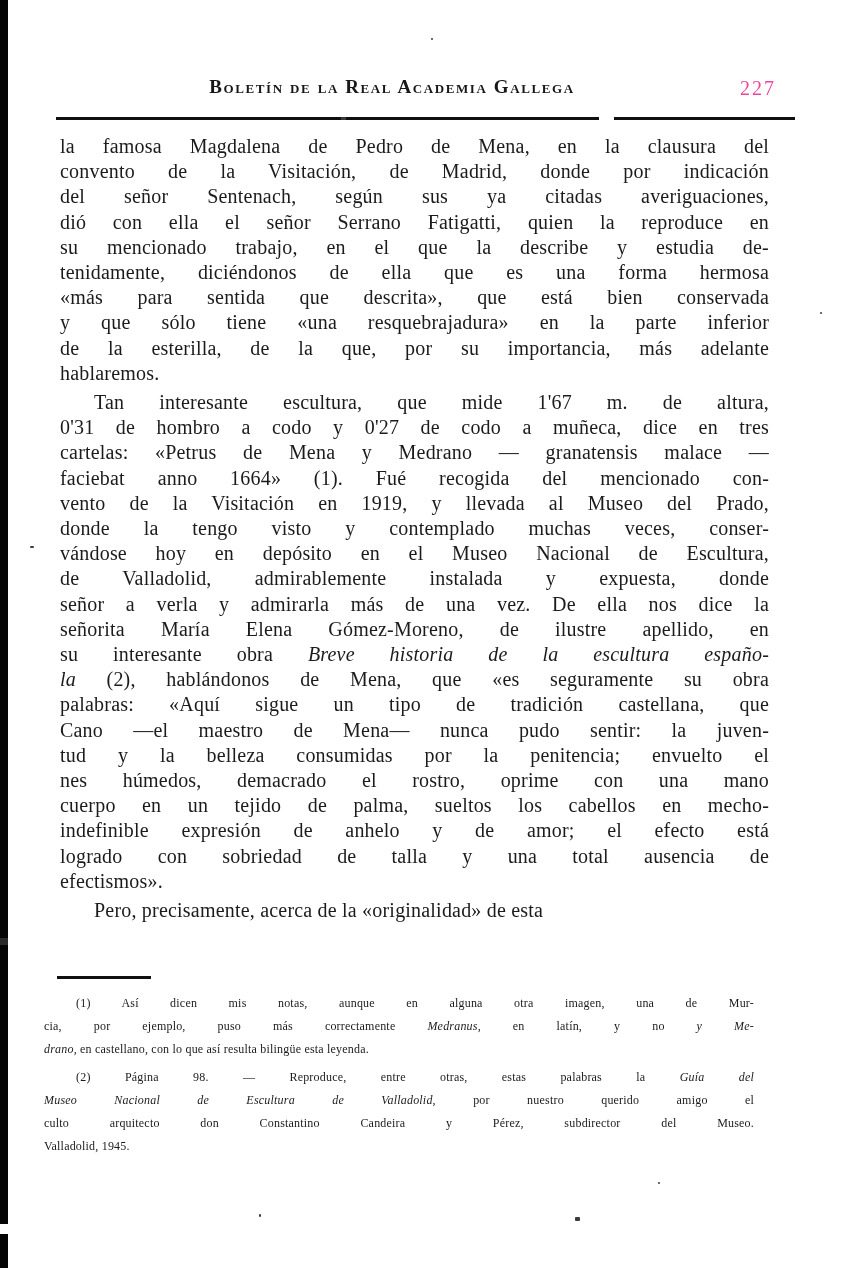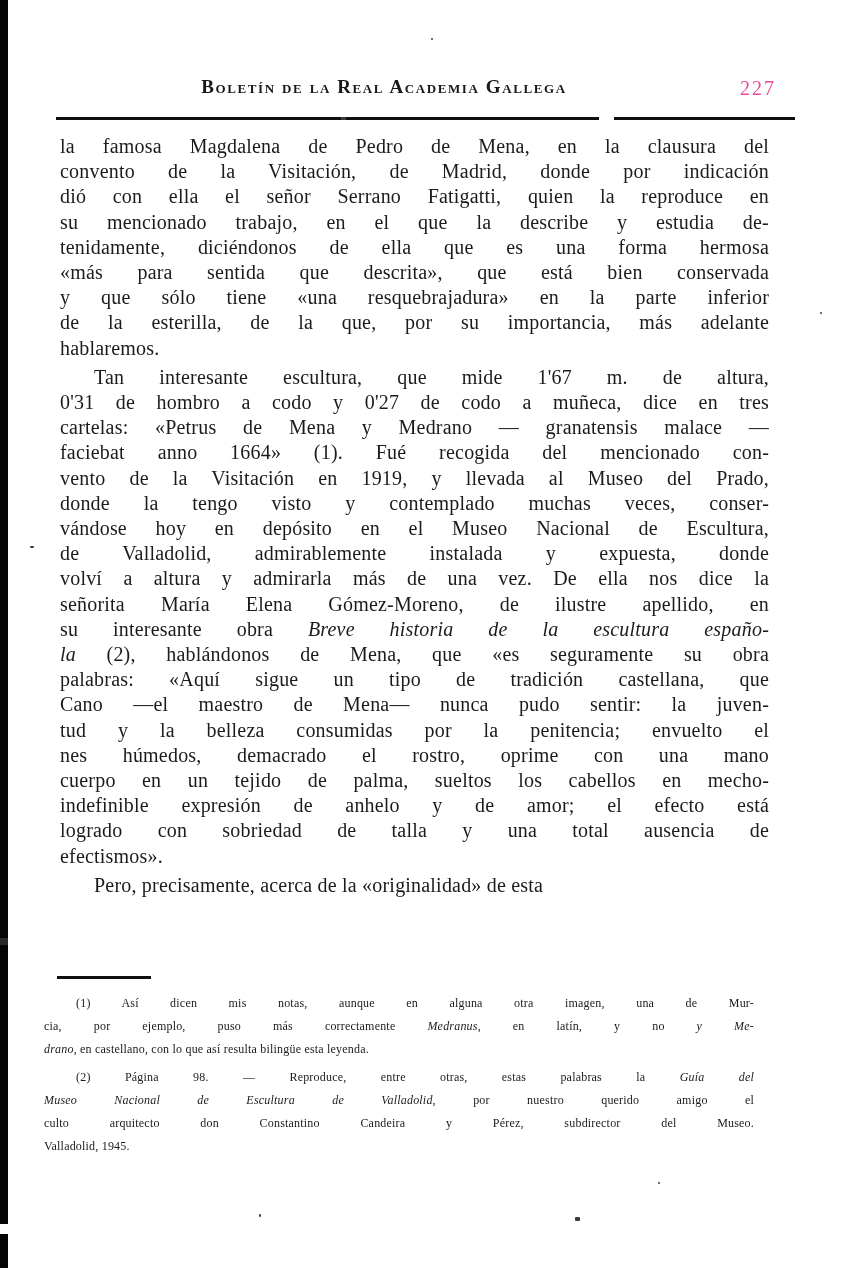--- a/index.html
+++ b/index.html
@@ -18,21 +18,21 @@
   }
   
   .gutter-bar {
     position: absolute;
     left: 0; top: 0;
     width: 8px; height: 1268px;
     background: linear-gradient(#050505 0 74%, #2a2a2a 74% 74.5%, #050505 74.5% 96.5%, #ffffff 96.5% 97.3%, #050505 97.3% 100%);
   }
   .running-head {
     position: absolute;
-    left: 64px; top: 76px;
+    left: 72px; top: 76px;
     width: 640px;
     text-align: center;
     font-variant: small-caps;
     font-weight: 700;
     font-size: 19px;
     letter-spacing: 1.6px;
     color: #181818;
     white-space: nowrap;
   }
   .folio {
@@ -107,38 +107,39 @@
   <div class="running-head">Boletín de la Real Academia Gallega</div>
 
   <div class="folio">227</div>
 
   <div class="header-rule"></div>
 
   <main class="body-text" id="body-text">
       <div class="para">
         <div class="line"><span>la famosa Magdalena de Pedro de Mena, en la clausura del</span></div>
         <div class="line"><span>convento de la Visitación, de Madrid, donde por indicación</span></div>
+        <div class="line"><span>del señor Sentenach, según sus ya citadas averiguaciones,</span></div>
         <div class="line"><span>dió con ella el señor Serrano Fatigatti, quien la reproduce en</span></div>
         <div class="line"><span>su mencionado trabajo, en el que la describe y estudia de-</span></div>
         <div class="line"><span>tenidamente, diciéndonos de ella que es una forma hermosa</span></div>
         <div class="line"><span>«más para sentida que descrita», que está bien conservada</span></div>
         <div class="line"><span>y que sólo tiene «una resquebrajadura» en la parte inferior</span></div>
         <div class="line"><span>de la esterilla, de la que, por su importancia, más adelante</span></div>
         <div class="line last"><span>hablaremos.</span></div>
       </div>
       <div class="para indent">
         <div class="line"><span>Tan interesante escultura, que mide 1'67 m. de altura,</span></div>
         <div class="line"><span>0'31 de hombro a codo y 0'27 de codo a muñeca, dice en tres</span></div>
         <div class="line"><span>cartelas: «Petrus de Mena y Medrano — granatensis malace —</span></div>
         <div class="line"><span>faciebat anno 1664» (1). Fué recogida del mencionado con-</span></div>
         <div class="line"><span>vento de la Visitación en 1919, y llevada al Museo del Prado,</span></div>
         <div class="line"><span>donde la tengo visto y contemplado muchas veces, conser-</span></div>
         <div class="line"><span>vándose hoy en depósito en el Museo Nacional de Escultura,</span></div>
         <div class="line"><span>de Valladolid, admirablemente instalada y expuesta, donde</span></div>
-        <div class="line"><span>volví a altura y admirarla más de una vez. De ella nos dice la</span></div>
+        <div class="line"><span>señor a verla y admirarla más de una vez. De ella nos dice la</span></div>
         <div class="line"><span>señorita María Elena Gómez-Moreno, de ilustre apellido, en</span></div>
         <div class="line"><span>su interesante obra </span><i>Breve historia de la escultura españo-</i></div>
         <div class="line"><i>la</i><span> (2), hablándonos de Mena, que «es seguramente su obra</span></div>
         <div class="line"><span>palabras: «Aquí sigue un tipo de tradición castellana, que</span></div>
         <div class="line"><span>Cano —el maestro de Mena— nunca pudo sentir: la juven-</span></div>
         <div class="line"><span>tud y la belleza consumidas por la penitencia; envuelto el</span></div>
         <div class="line"><span>nes húmedos, demacrado el rostro, oprime con una mano</span></div>
         <div class="line"><span>cuerpo en un tejido de palma, sueltos los cabellos en mecho-</span></div>
         <div class="line"><span>indefinible expresión de anhelo y de amor; el efecto está</span></div>
         <div class="line"><span>logrado con sobriedad de talla y una total ausencia de</span></div>

